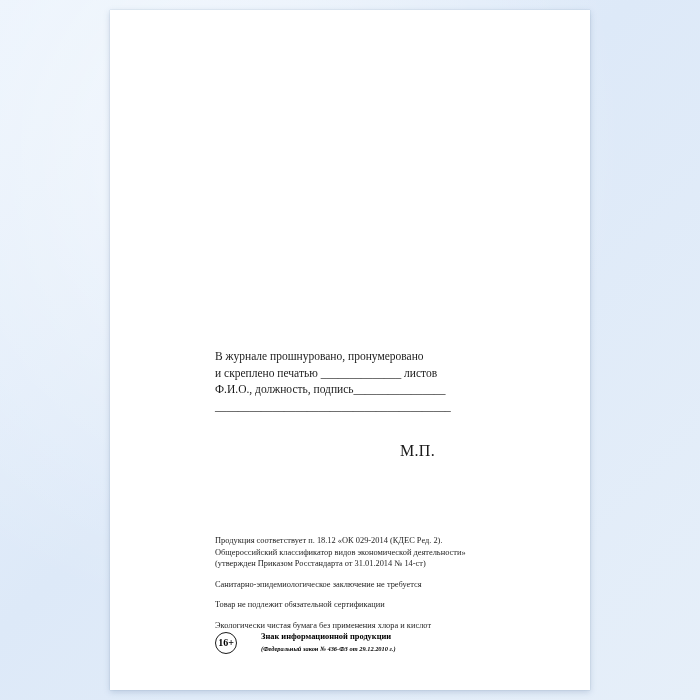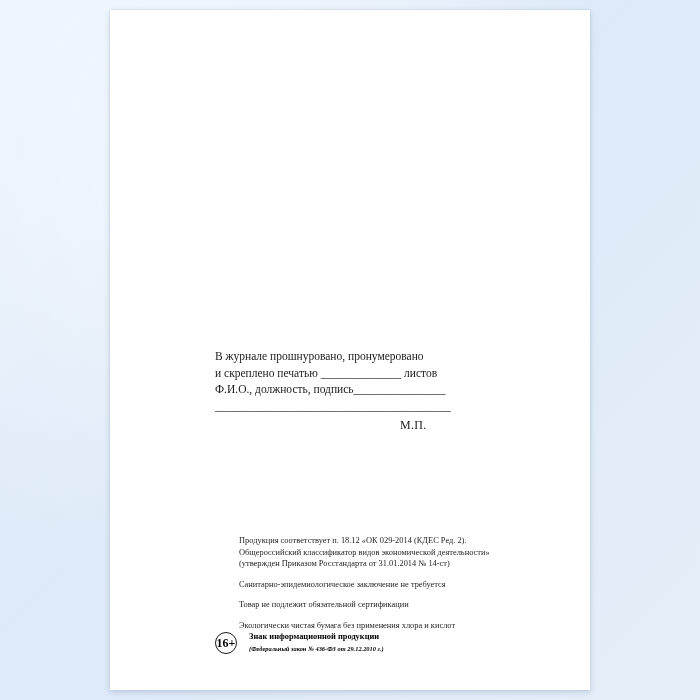--- a/index.html
+++ b/index.html
@@ -49,34 +49,33 @@
     top: 338px;
     width: 330px;
     font-size: 11.5px;
     line-height: 16.5px;
   }
   .sig-block .line {
     white-space: pre;
   }
   .mp {
     left: 290px;
-    top: 408px;
-    font-size: 12px;
+    top: 432px;
+    font-size: 16px;
     letter-spacing: 0.3px;
   }
 
   
   .legal {
     left: 105px;
     top: 525px;
     width: 340px;
     font-size: 8.4px;
     line-height: 11.5px;
     color: #1e1e1e;
-    margin-left: 24px;
   }
   .legal p {
     margin: 0;
   }
   .legal .gap {
     height: 9px;
   }
   .legal .italic {
   }
 
@@ -89,25 +88,25 @@
     width: 340px;
   }
   .age-badge {
     width: 20px;
     height: 20px;
     border: 1.3px solid #1b1b1b;
     border-radius: 50%;
     display: flex;
     align-items: center;
     justify-content: center;
-    font-size: 12px;
+    font-size: 10px;
     font-weight: bold;
     font-family: "Liberation Serif", serif;
     flex: 0 0 auto;
-    margin-right: 12px;
+    margin-right: 24px;
     line-height: 1;
   }
   .info-text {
     font-size: 8.4px;
     line-height: 10.5px;
     font-weight: bold;
   }
   .info-text .sub {
     font-size: 6.4px;
     font-style: italic;

